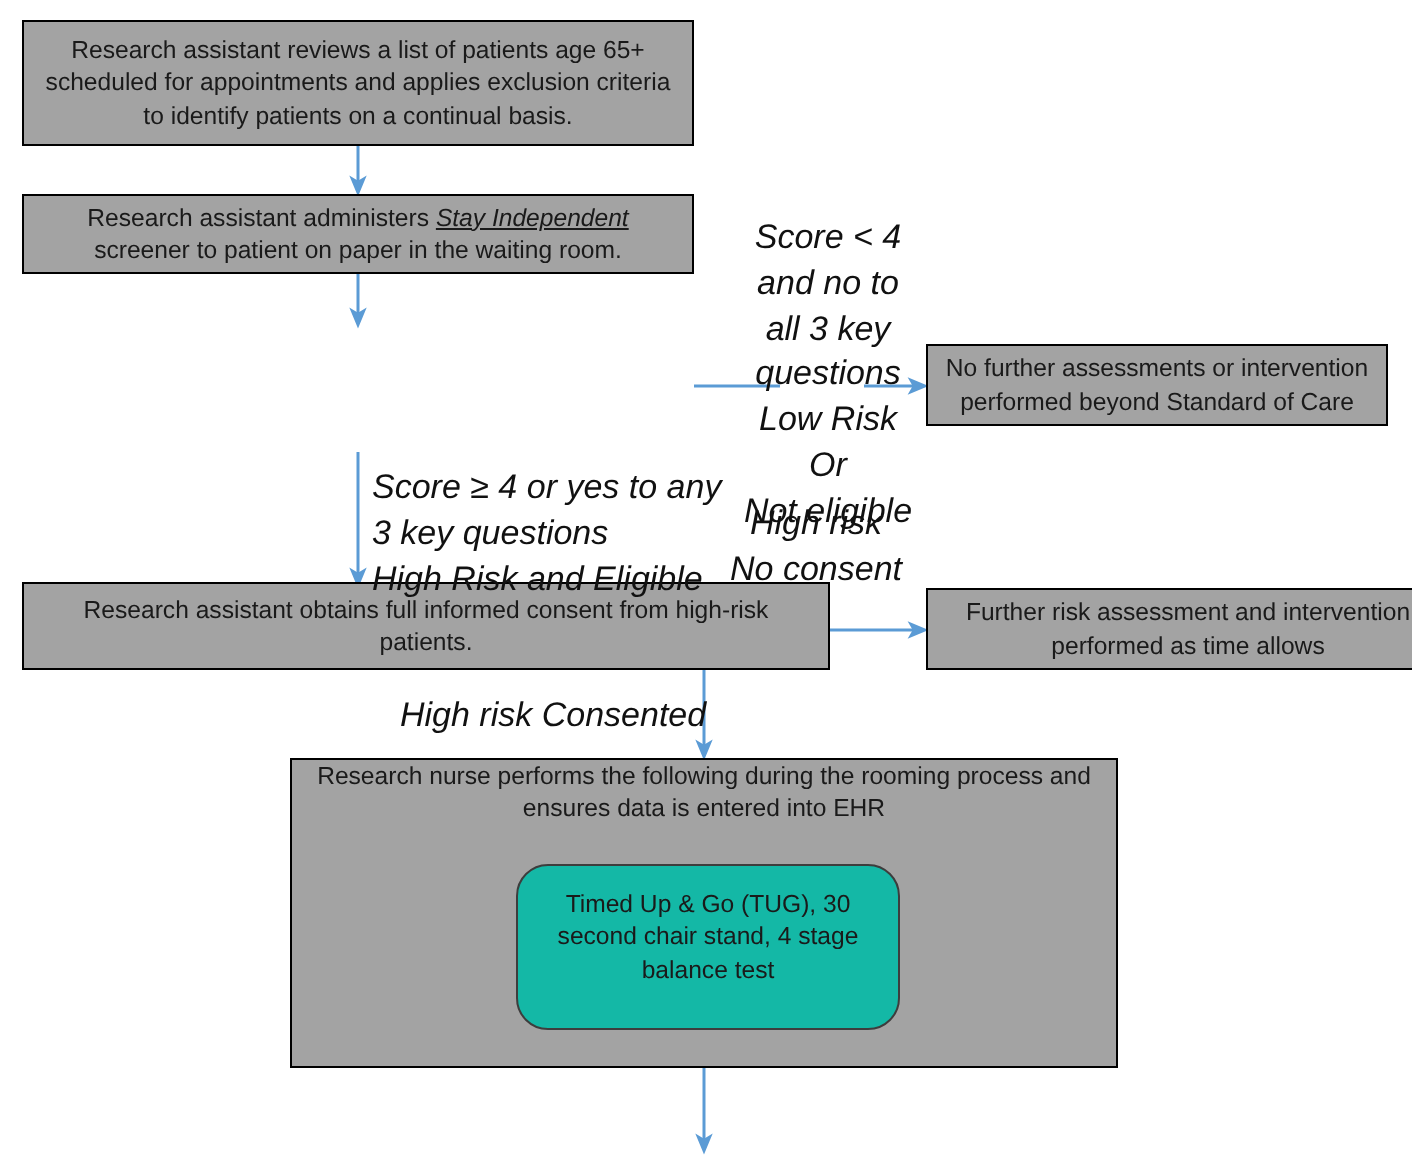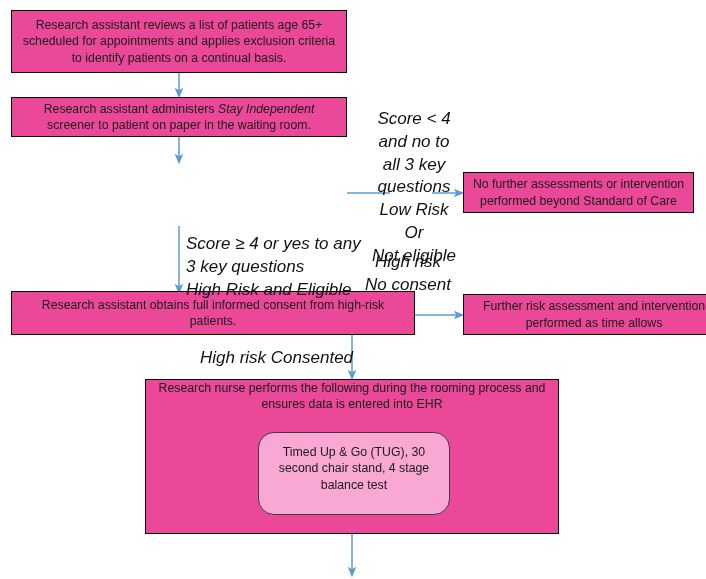--- a/index.html
+++ b/index.html
@@ -12,40 +12,40 @@
     width: 706px;
     height: 579px;
     background: #ffffff;
     font-family: "Liberation Sans", sans-serif;
     overflow: hidden;
   }
   .box {
     position: absolute;
     box-sizing: border-box;
     border: 1.4px solid #000000;
-    background: #ec4899;
+    background: #a3a3a3;
     color: #1a1a1a;
     font-size: 12.3px;
     line-height: 1.33;
     text-align: center;
     display: flex;
     align-items: center;
     justify-content: center;
     padding: 2px 7px;
   }
   .box.top-align {
     align-items: flex-start;
     padding-top: 0;
   }
   .inner-round {
     position: absolute;
     box-sizing: border-box;
     border: 1.4px solid #3d3d3d;
     border-radius: 16px;
-    background: #f9a8d4;
+    background: #14b8a6;
     color: #1a1a1a;
     font-size: 12.3px;
     line-height: 1.33;
     text-align: center;
     display: flex;
     align-items: flex-start;
     justify-content: center;
     padding: 11px 14px;
   }
   .edge-label {
@@ -58,21 +58,21 @@
     white-space: pre-line;
   }
   .arrow-svg {
     position: absolute;
     left: 0;
     top: 0;
     width: 706px;
     height: 579px;
     pointer-events: none;
   }
-  em { font-style: italic; }
+  em { font-style: italic; text-decoration: underline; }
 </style>
 </head>
 <body>
 
 <div id="canvas">
 
   <svg class="arrow-svg" viewBox="0 0 706 579">
     <defs>
       <marker id="ah" markerWidth="9" markerHeight="9" refX="5.2" refY="3.4" orient="auto" markerUnits="strokeWidth">
         <path d="M0.4,0.5 L7.4,3.4 L0.4,6.3 L2.1,3.4 Z" fill="#5b9bd5"></path>

